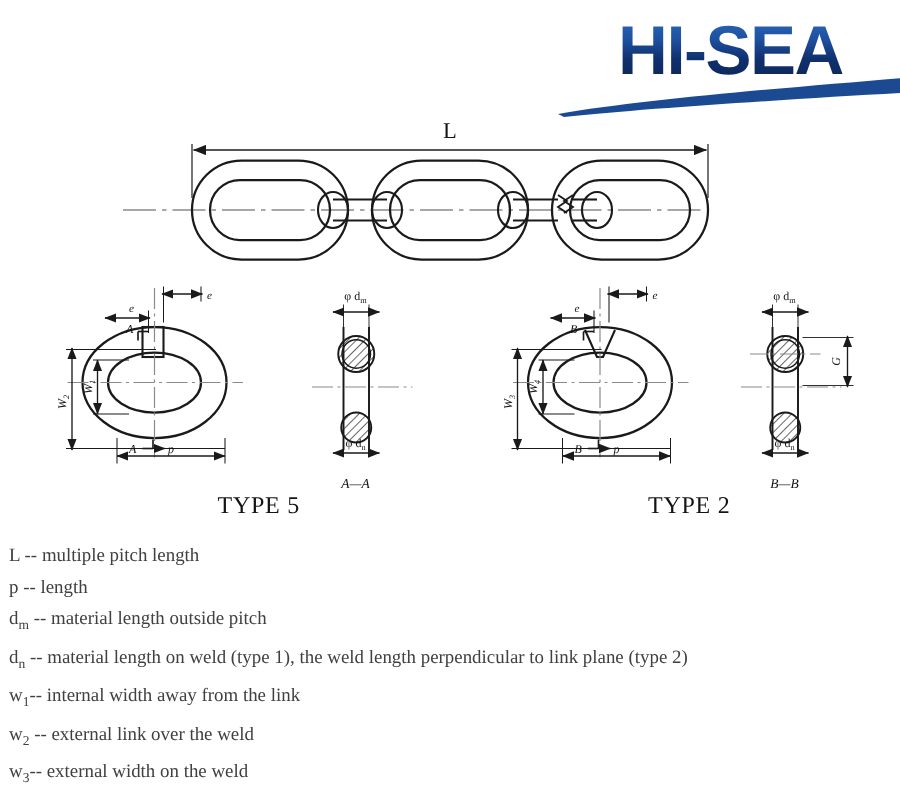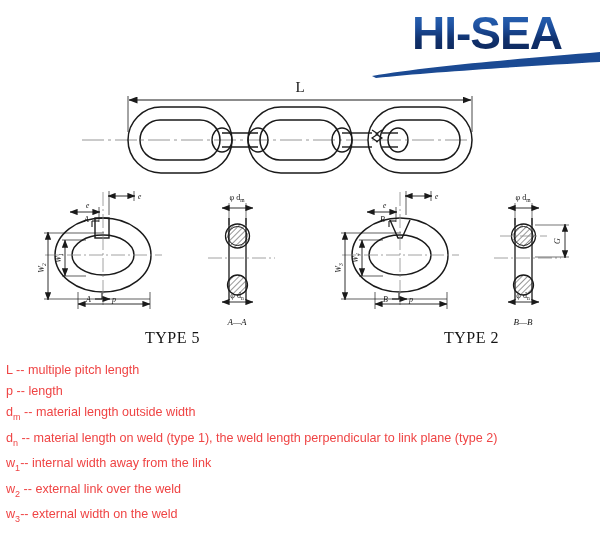--- a/index.html
+++ b/index.html
@@ -42,31 +42,31 @@
   
   .type-label{
     position:absolute;
     font-family:"Liberation Serif", serif;
     font-size:16px;
     letter-spacing:.5px;
     color:#141414;
     white-space:nowrap;
   }
   #type1-label{left:145px;top:329px;}
-  #type2-label{left:444px;top:329px;}
+  #type2-label{left:432px;top:329px;}
 
   
   .legend{
     position:absolute;left:6px;top:360px;width:590px;
   }
   .legend-line{
-    font-family:Liberation Sans, sans-serif;
+    font-family:Liberation Serif, serif;
     font-size:12.6px;
     line-height:21px;
-    color:#ef4444;
+    color:#404040;
     white-space:nowrap;
   }
   .legend-line sub{font-size:9px;}
 </style>
 </head>
 <body>
 
 <div class="stage">
 
   <div class="logo-wrap">
@@ -312,20 +312,20 @@
       <text x="523" y="325" text-anchor="middle" font-family="Liberation Serif, serif" font-size="9" font-style="italic" fill="#141414">B—B</text>
     </g>
   </svg>
 
   <div class="type-label" id="type1-label">TYPE 5</div>
   <div class="type-label" id="type2-label">TYPE 2</div>
 
   <div class="legend">
       <div class="legend-line"><span>L</span><span> -- multiple pitch length</span></div>
       <div class="legend-line"><span>p</span><span> -- length</span></div>
-      <div class="legend-line"><span>d</span><sub>m</sub><span> -- material length outside width</span></div>
+      <div class="legend-line"><span>d</span><sub>m</sub><span> -- material length outside pitch</span></div>
       <div class="legend-line"><span>d</span><sub>n</sub><span> -- material length on weld (type 1), the weld length perpendicular to link plane (type 2)</span></div>
       <div class="legend-line"><span>w</span><sub>1</sub><span>-- internal width away from the link</span></div>
       <div class="legend-line"><span>w</span><sub>2</sub><span> -- external link over the weld</span></div>
       <div class="legend-line"><span>w</span><sub>3</sub><span>-- external width on the weld</span></div>
     </div>
 
 </div>
 
 </body></html>

